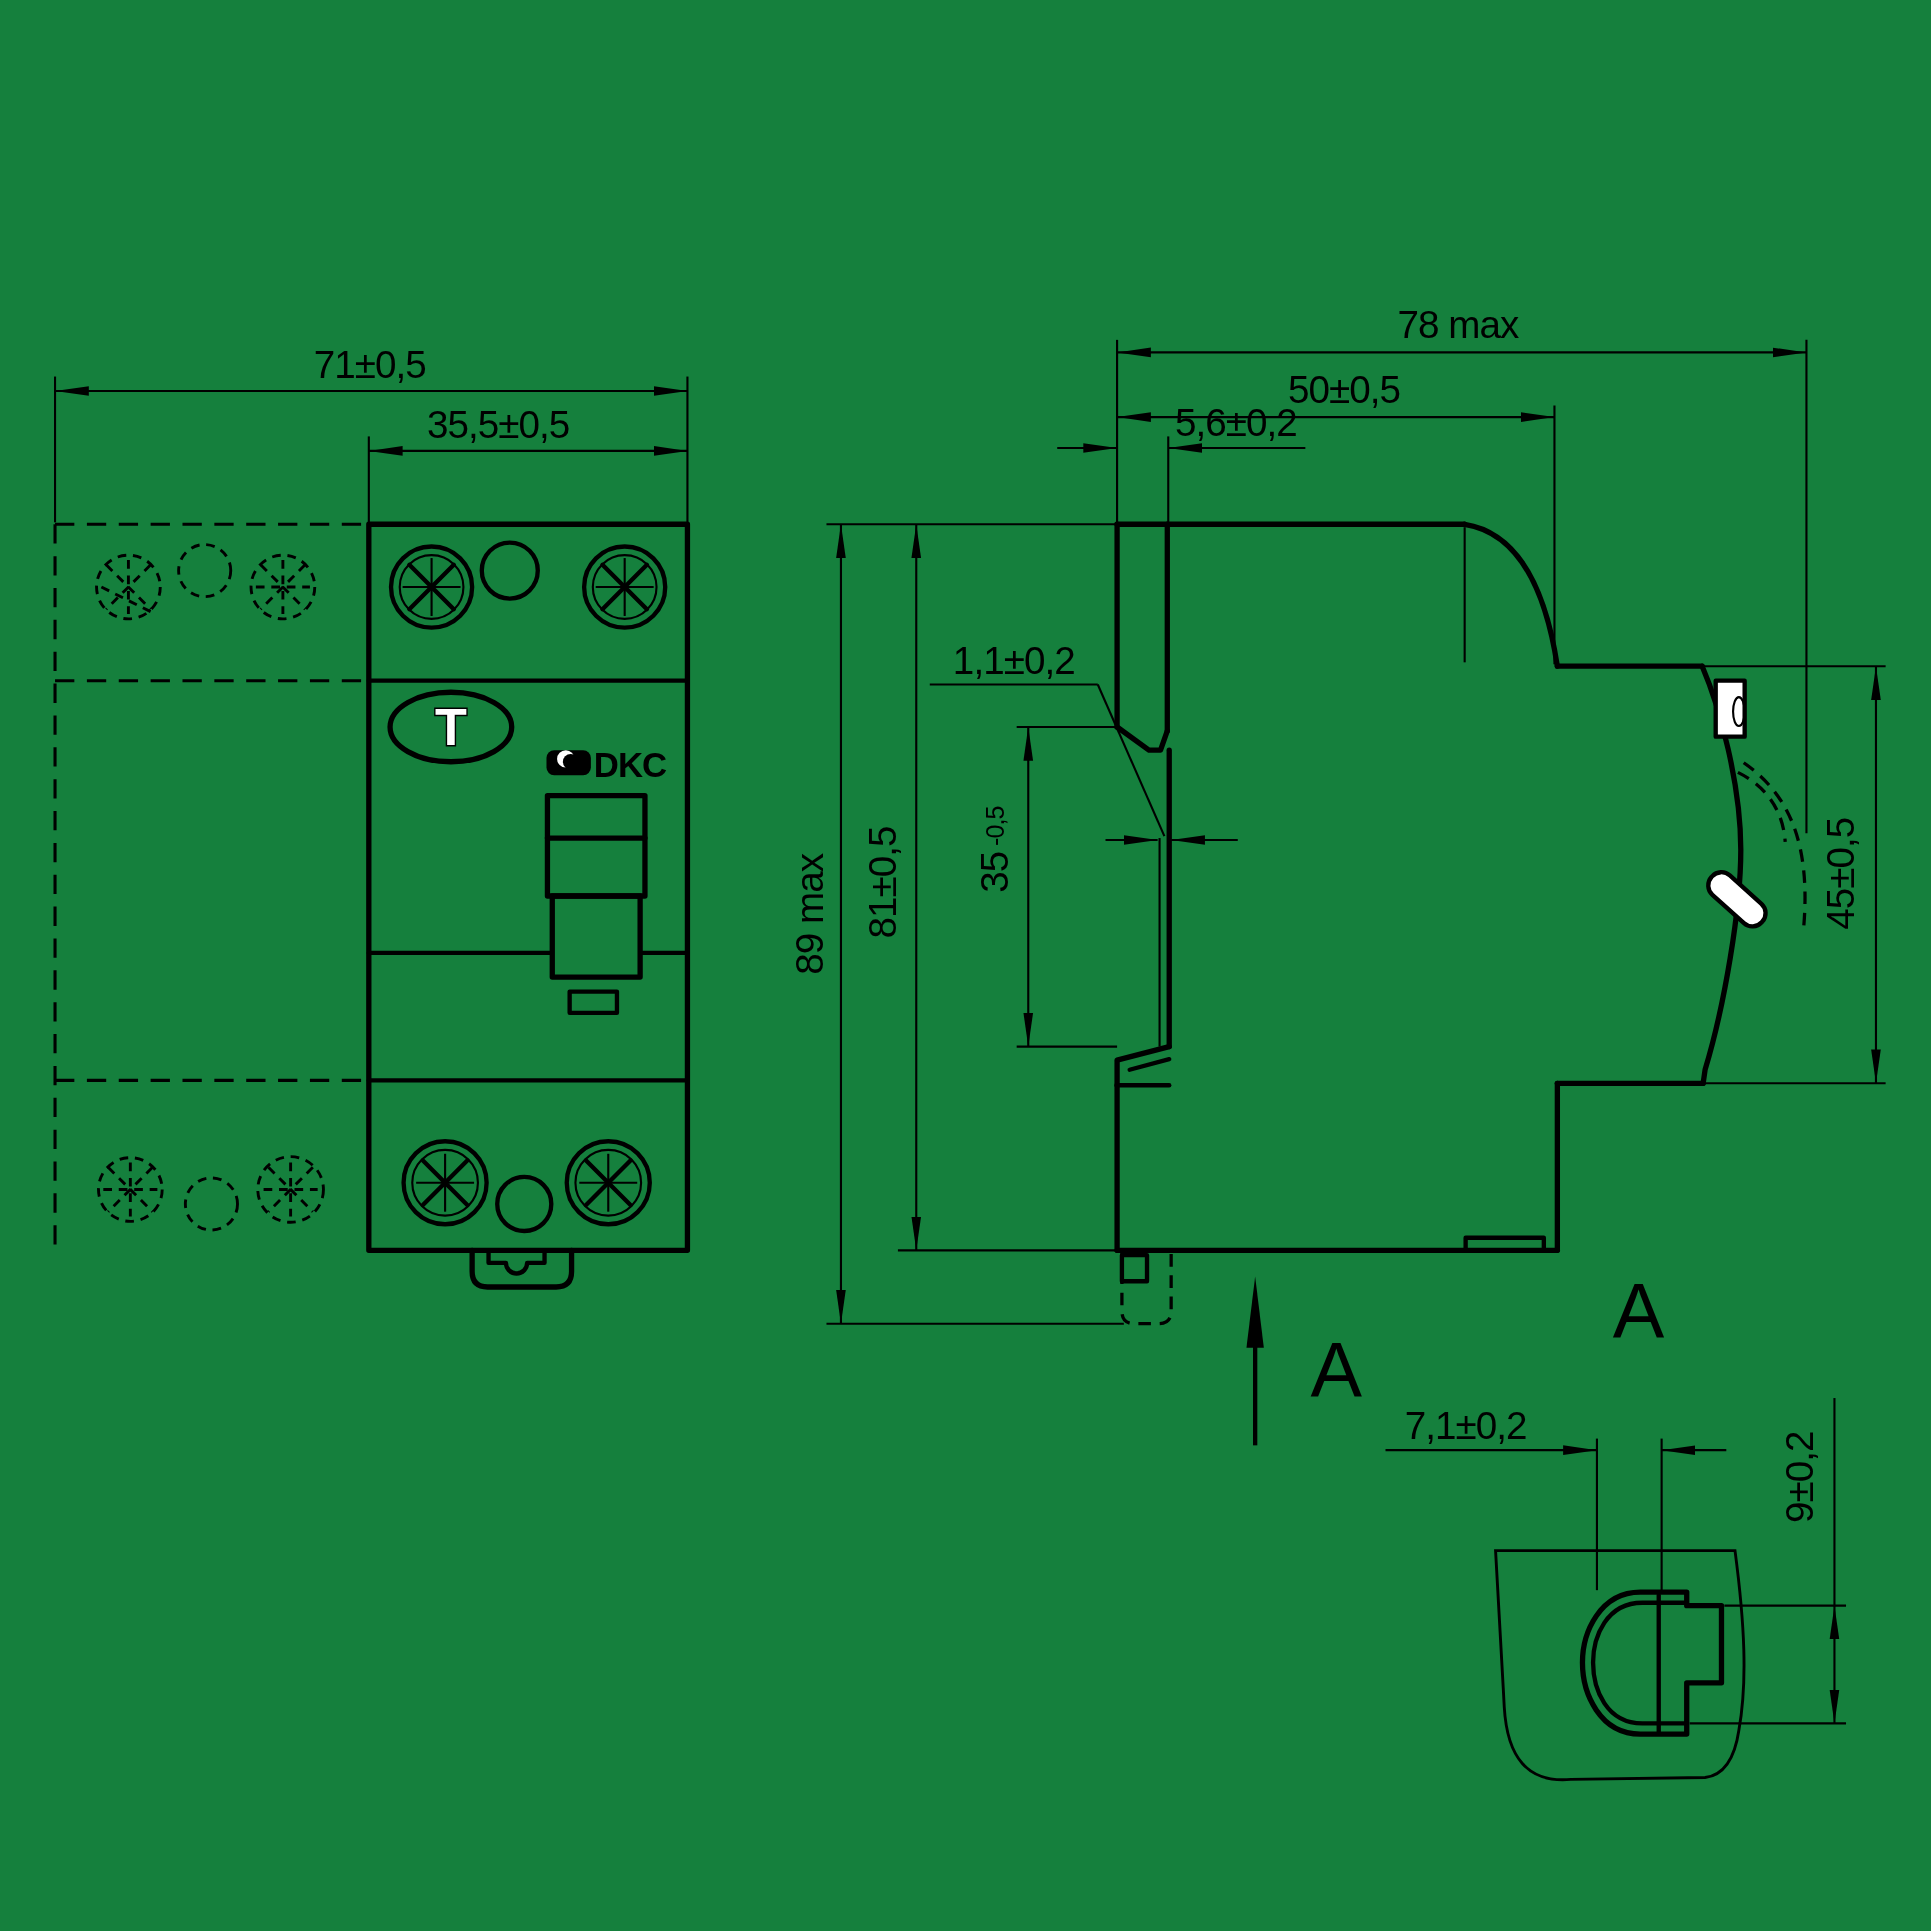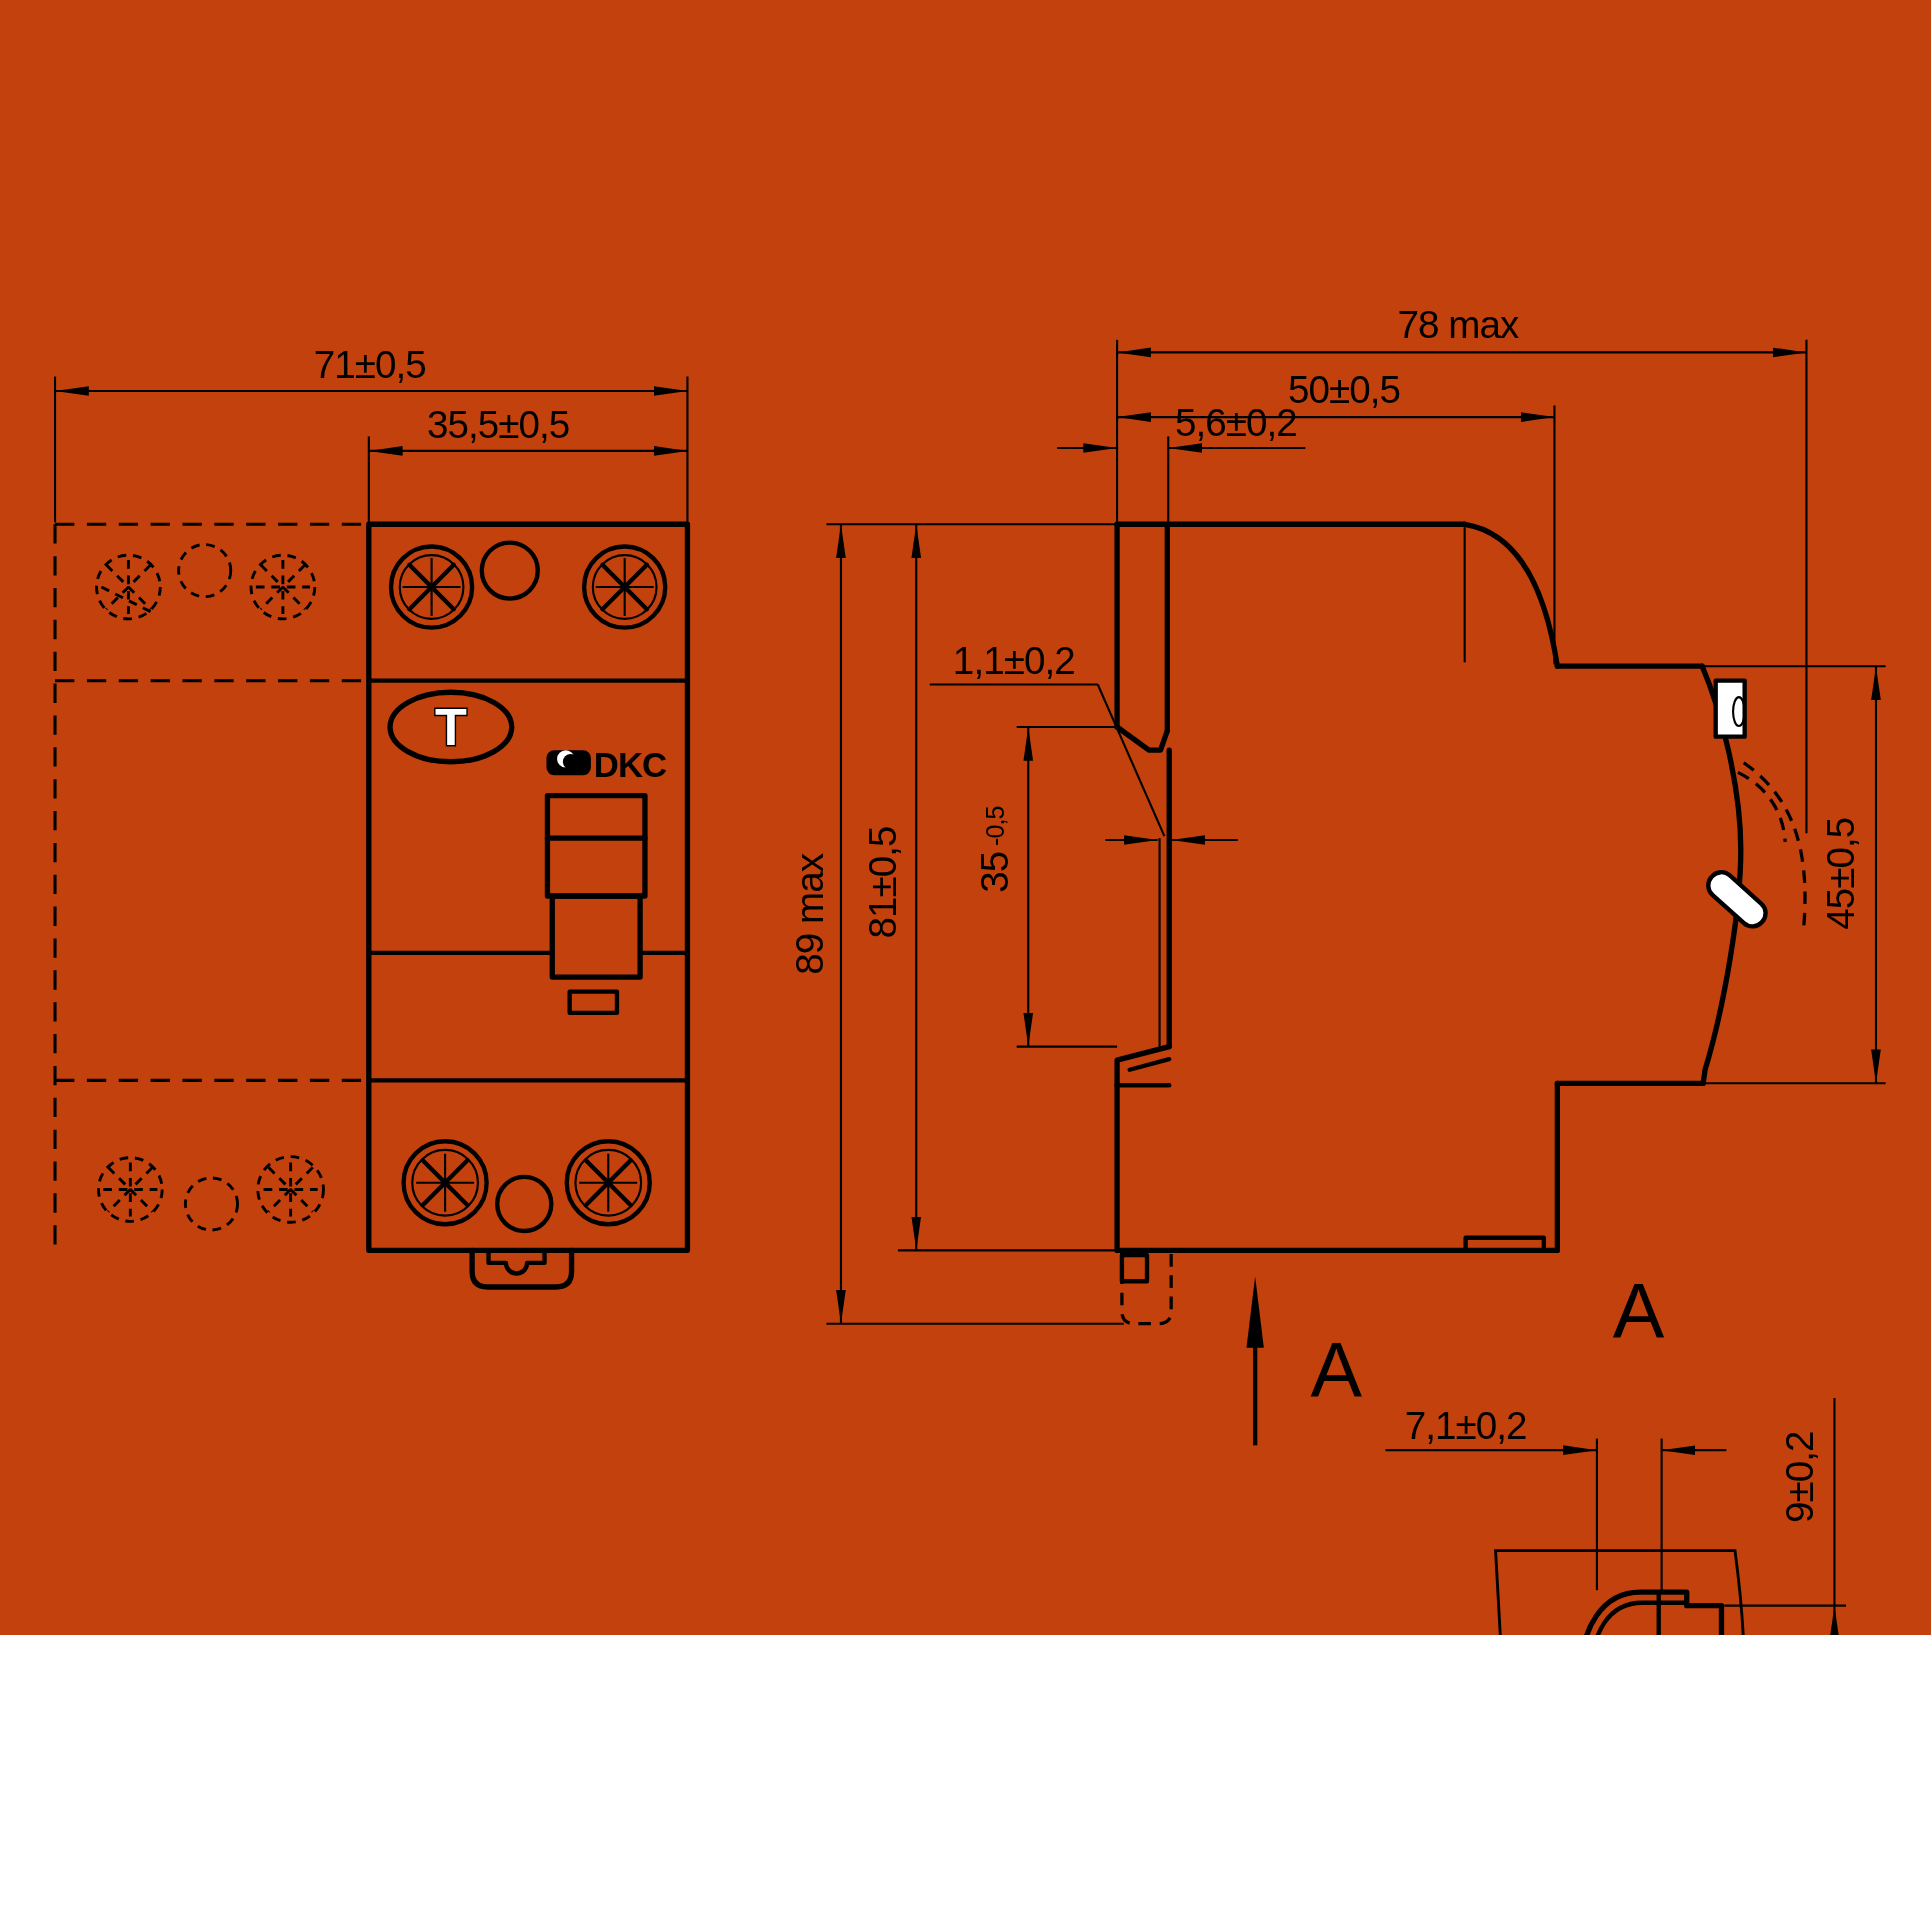--- a/index.html
+++ b/index.html
@@ -1,16 +1,16 @@
 <!DOCTYPE html>
 <html><head>
 <meta charset="utf-8">
 <style>
   html,body{margin:0;padding:0;background:#ffffff;}
-  .page{width:1931px;height:1635px;background:#c2410c;position:relative;font-family:"Liberation Sans",sans-serif;}
+  .page{width:1931px;height:1931px;background:#15803d;position:relative;font-family:"Liberation Sans",sans-serif;}
   svg{display:block;}
   text{fill:#000;font-family:"Liberation Sans","DejaVu Sans",sans-serif;}
   .dim{font-size:40px;letter-spacing:-1px;}
   .dimsmall{font-size:26px;}
   .big{font-size:80px;}
   .brand{font-size:36px;font-weight:bold;letter-spacing:-1px;}
   .tlabel{font-size:54px;font-weight:bold;paint-order:stroke;stroke:#000;stroke-width:3px;fill:#fff;}
   .thick{stroke:#000;stroke-width:5.5;fill:none;stroke-linecap:round;stroke-linejoin:round;}
   .med{stroke:#000;stroke-width:4.5;fill:none;stroke-linecap:round;stroke-linejoin:round;}
   .thin{stroke:#000;stroke-width:2.2;fill:none;}

